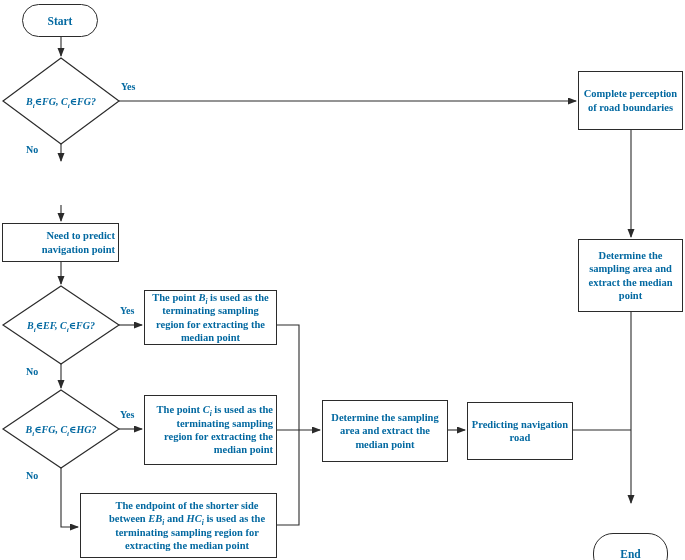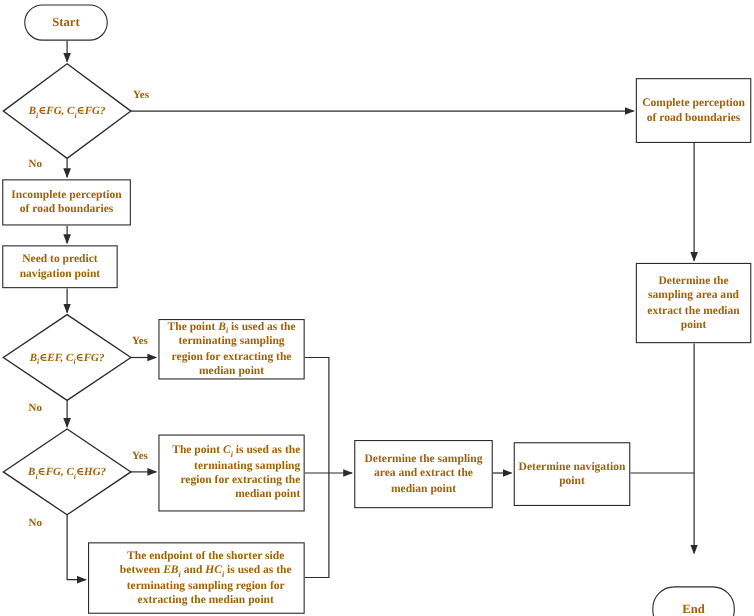--- a/index.html
+++ b/index.html
@@ -1,18 +1,18 @@
 <!DOCTYPE html>
 <html><head>
 <meta charset="utf-8">
 <style>
   html,body { margin:0; padding:0; background:#ffffff; }
   .canvas {
     position:relative; width:685px; height:560px; background:#ffffff;
-    font-family:"Liberation Serif","DejaVu Serif",serif; color:#a16207;
+    font-family:"Liberation Serif","DejaVu Serif",serif; color:#0369a1;
     overflow:hidden;
   }
   svg.wires { position:absolute; left:0; top:0; width:685px; height:560px; }
   .node {
     position:absolute; box-sizing:border-box;
     display:flex; align-items:center; justify-content:center;
     text-align:center; font-weight:bold;
   }
   .box {
     border:1.2px solid #2b2b2b; background:#ffffff;
@@ -74,46 +74,43 @@
   <div class="node dlabel" style="left:3px; top:86px; width:116px; height:30px;">
       <span><span>B</span><sub>i</sub><span>∈FG, </span><span>C</span><sub>i</sub><span>∈FG?</span></span>
     </div>
   <div class="node dlabel" style="left:3px; top:310px; width:116px; height:30px;">
       <span><span>B</span><sub>i</sub><span>∈EF, </span><span>C</span><sub>i</sub><span>∈FG?</span></span>
     </div>
   <div class="node dlabel" style="left:3px; top:414px; width:116px; height:30px;">
       <span><span>B</span><sub>i</sub><span>∈FG, </span><span>C</span><sub>i</sub><span>∈HG?</span></span>
     </div>
 
-  <div class="node box" style="left:2px; top:163px; width:117px; height:42px;">
-    <span>Incomplete perception of road boundaries</span>
-  </div>
 
-  <div class="node box" style="left:2px; top:223px; width:105px; height:39px;">
+  <div class="node box" style="left:2px; top:223px; width:117px; height:39px;text-align:right;">
     <span>Need to predict navigation point</span>
   </div>
 
   <div class="node box" style="left:144px; top:290px; width:133px; height:55px;">
       <span><span>The point </span><span class="it">B</span><sub class="it">i</sub><span> is used as the terminating sampling region for extracting the median point</span></span>
     </div>
 
   <div class="node box" style="left:144px; top:395px; width:133px; height:70px;text-align:right;">
       <span><span>The point </span><span class="it">C</span><sub class="it">i</sub><span> is used as the terminating sampling region for extracting the median point</span></span>
     </div>
 
   <div class="node box" style="left:80px; top:493px; width:197px; height:65px;padding-left:20px;">
       <span><span>The endpoint of the shorter side between </span><span class="it">EB</span><sub class="it">i</sub><span> and </span><span class="it">HC</span><sub class="it">i</sub><span> is used as the terminating sampling region for extracting the median point</span></span>
     </div>
 
   <div class="node box" style="left:322px; top:400px; width:126px; height:62px;">
     <span>Determine the sampling area and extract the median point</span>
   </div>
 
   <div class="node box" style="left:467px; top:402px; width:106px; height:58px;">
-    <span>Determine navigation point</span>
+    <span>Predicting navigation road</span>
   </div>
 
   <div class="node box" style="left:578px; top:71px; width:105px; height:59px;">
     <span>Complete perception of road boundaries</span>
   </div>
 
   <div class="node box" style="left:578px; top:239px; width:105px; height:73px;">
     <span>Determine the sampling area and extract the median point</span>
   </div>
 

